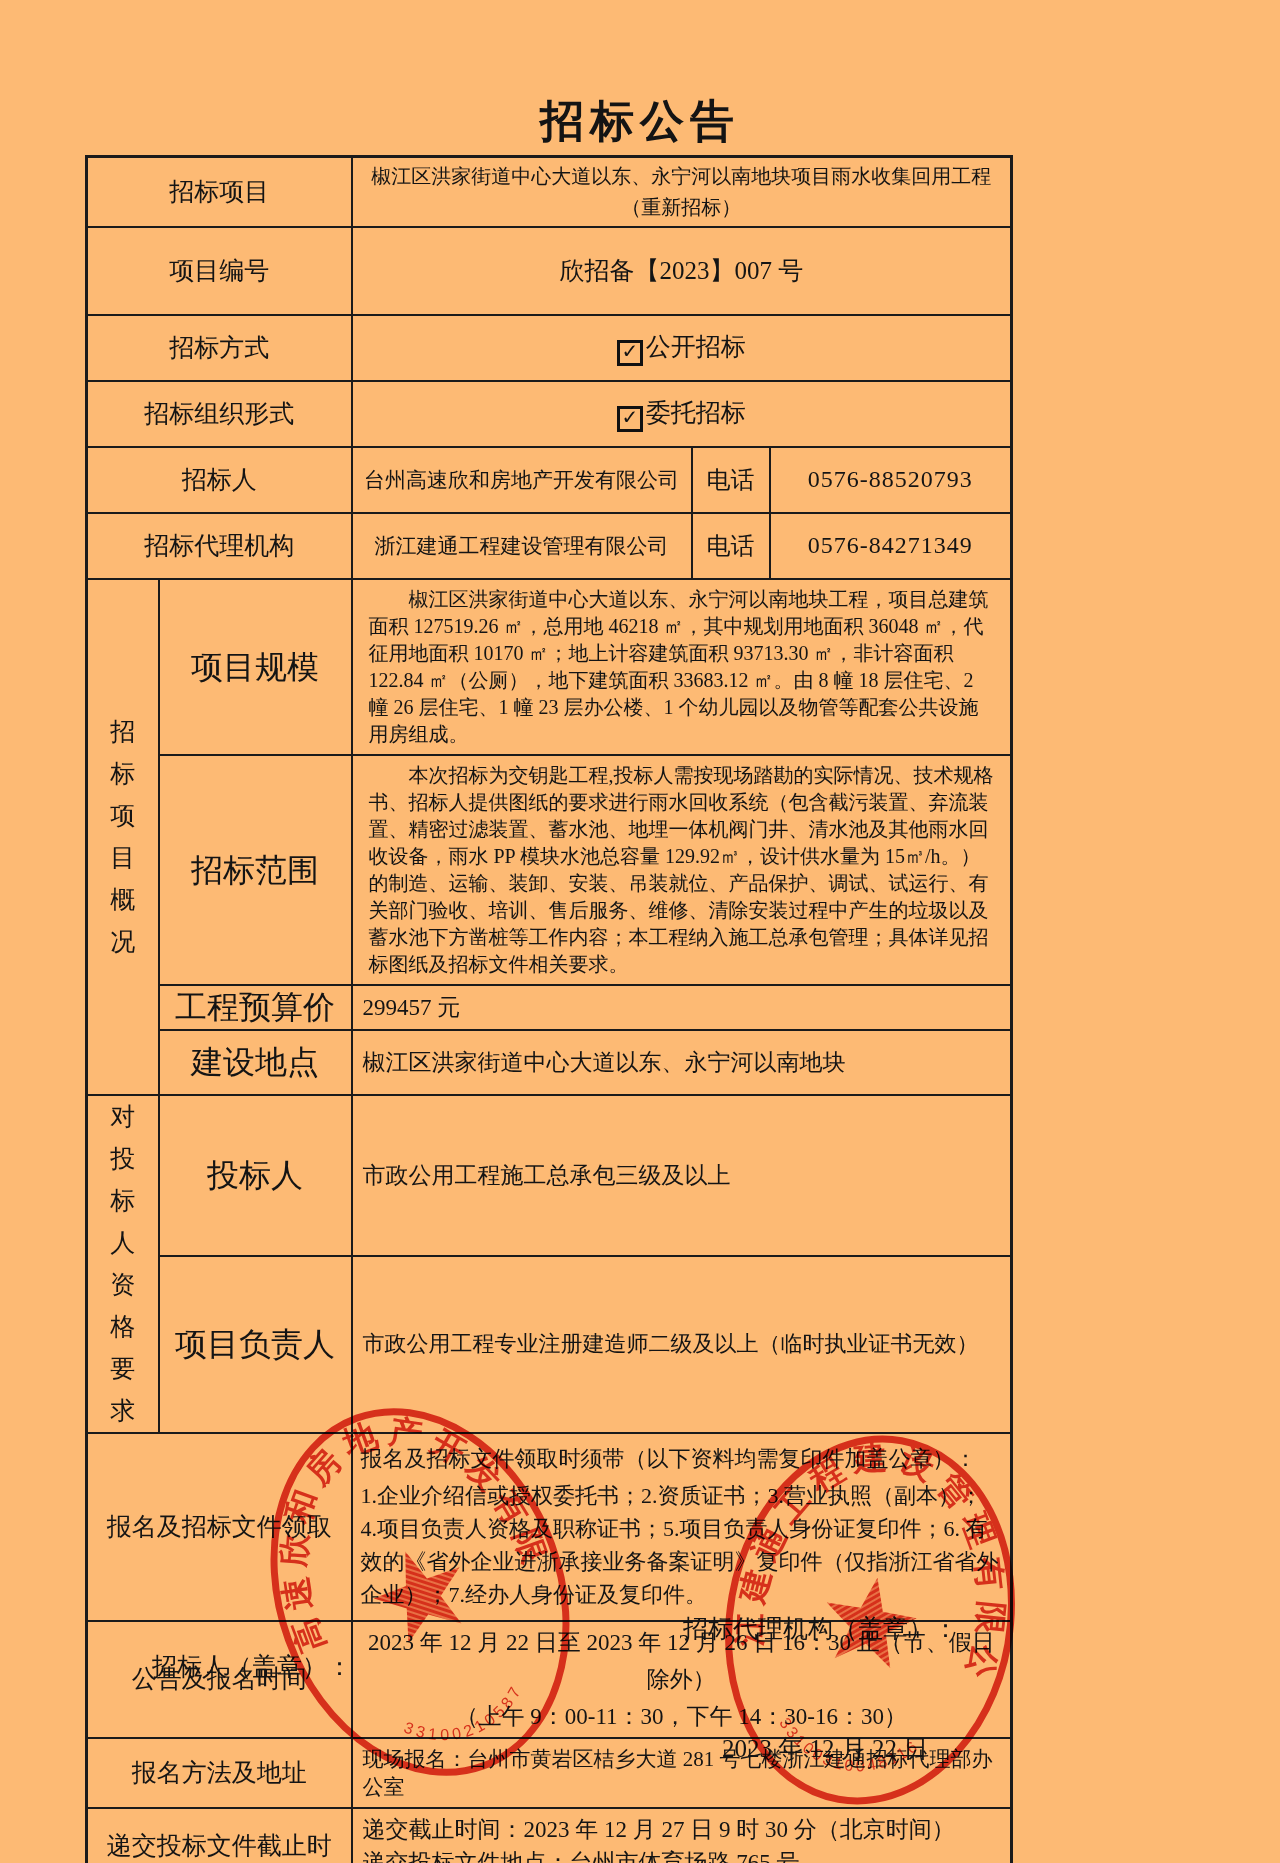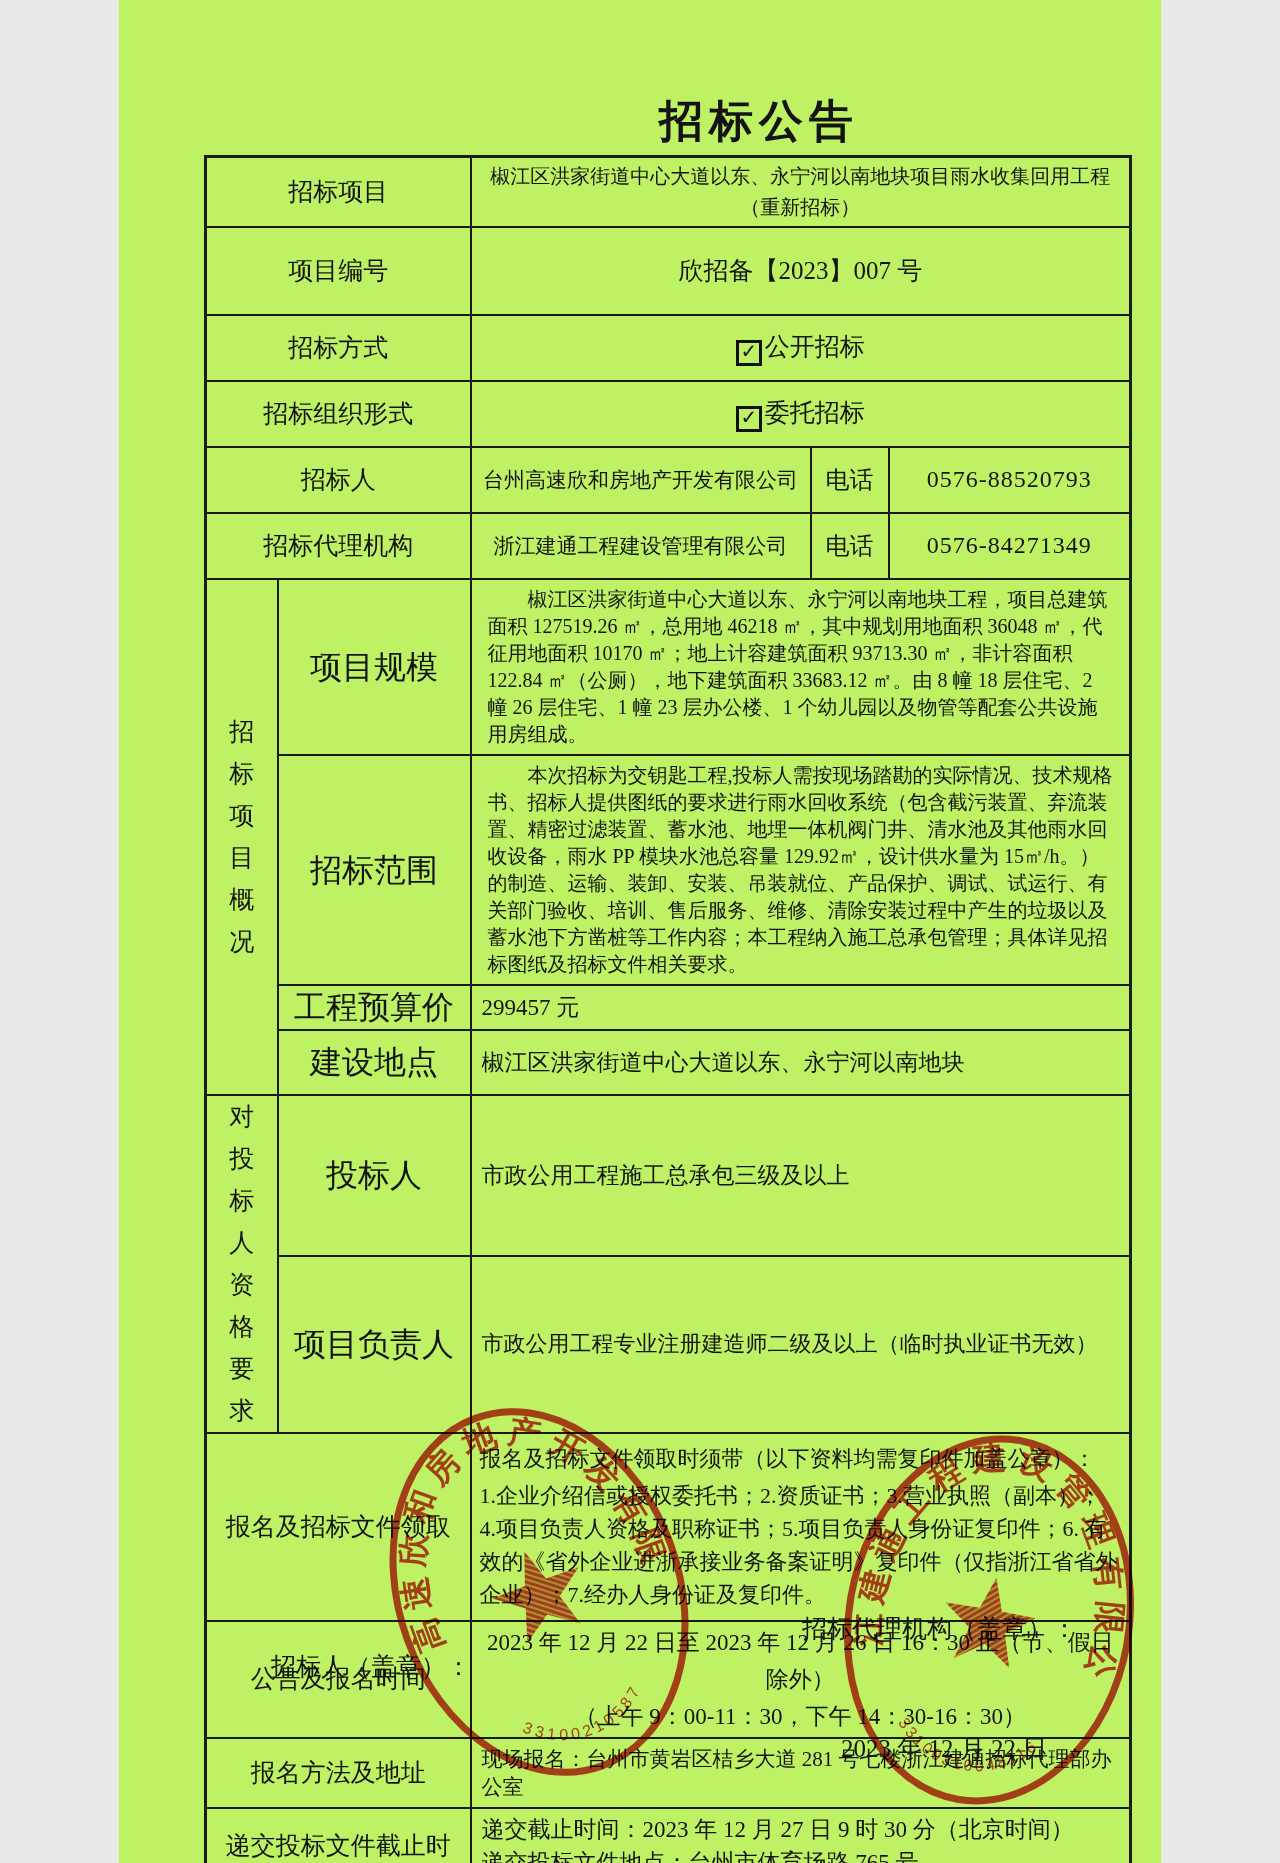--- a/index.html
+++ b/index.html
@@ -1,19 +1,19 @@
 <!DOCTYPE html>
 <html><head>
 <meta charset="utf-8">
 <style>
   html,body{margin:0;padding:0;}
   body{background:#e8e8e8;}
   .page{
-    position:relative;width:1042px;height:1863px;margin:0 auto;
-    background:#bef264;overflow:hidden;
+    position:relative;width:1280px;height:1863px;margin:0 auto;
+    background:#fdba74;overflow:hidden;
     font-family:"Liberation Serif","DejaVu Serif",serif;
     color:#141414;
   }
   .title{
     position:absolute;left:0;top:92px;width:1280px;text-align:center;
     font-family:"Liberation Sans","DejaVu Sans",sans-serif;
     font-size:44px;font-weight:bold;letter-spacing:6px;margin:0;
   }
   table.doc{
     position:absolute;left:85px;top:155px;width:925px;

